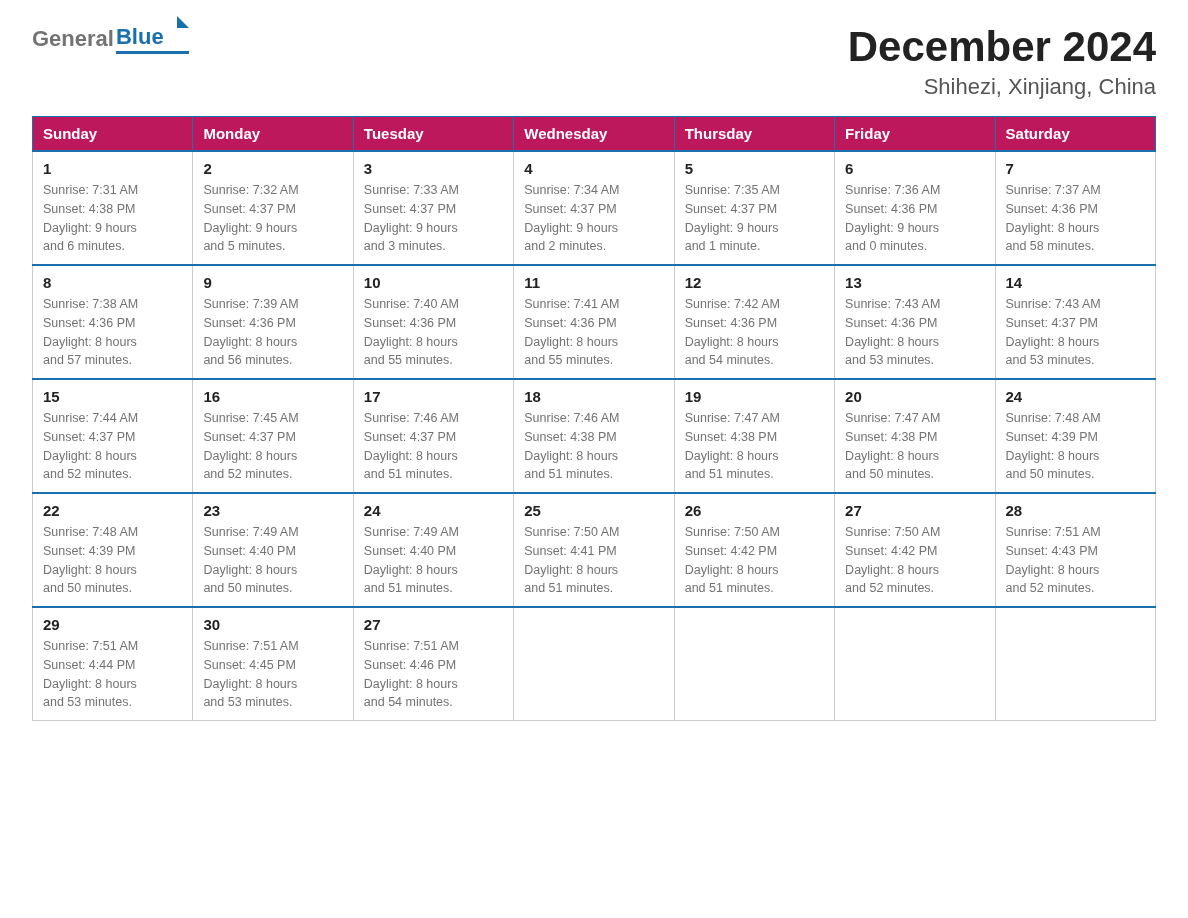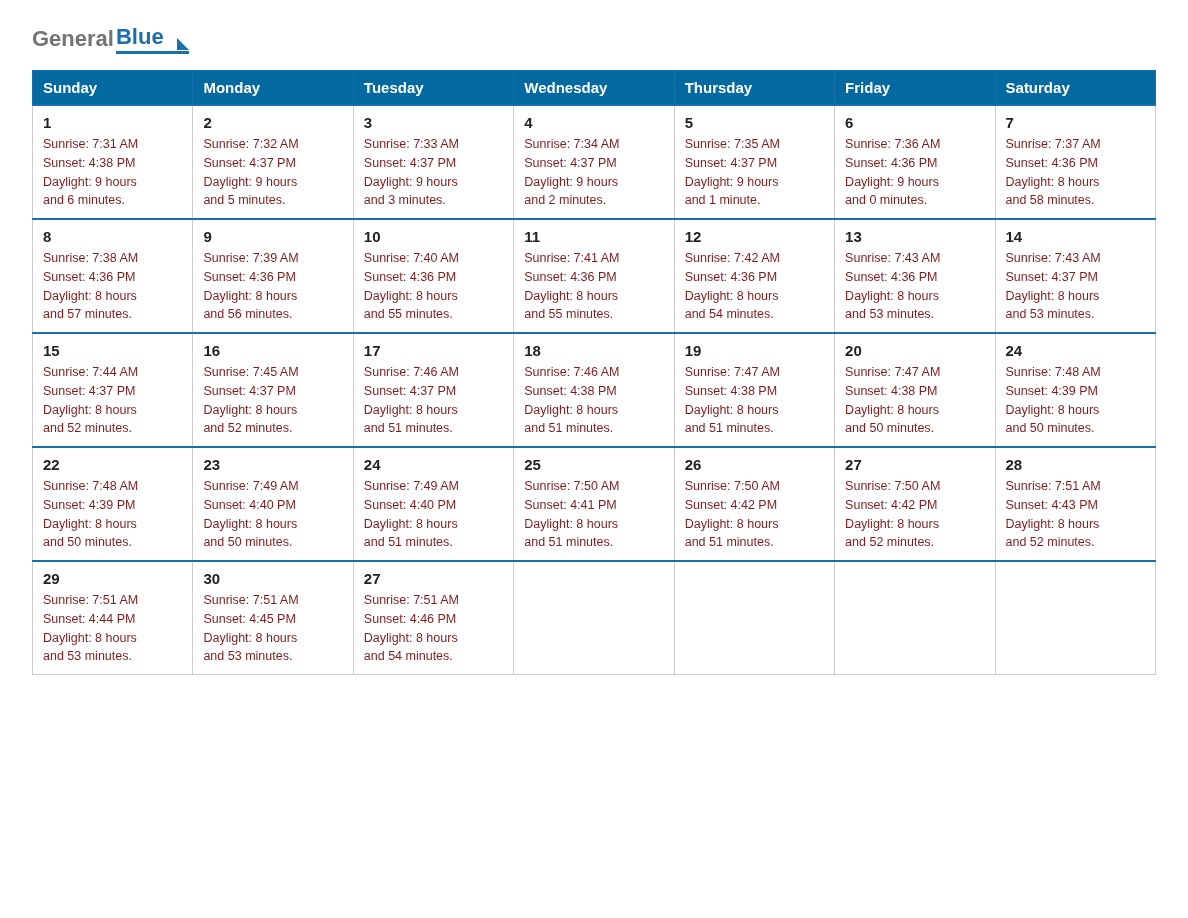--- a/index.html
+++ b/index.html
@@ -42,21 +42,21 @@
       font-size: 22px;
       color: #555;
       margin-top: 4px;
     }
     .calendar {
       width: 100%;
       border-collapse: collapse;
       border: 1.5px solid #1a6faf;
     }
     .calendar th {
-      background: #0369a1;
+      background: #be185d;
       color: #fff;
       font-size: 15px;
       font-weight: bold;
       padding: 8px 10px;
       text-align: left;
       border: 1px solid #1a6faf;
     }
     .calendar td {
       vertical-align: top;
       padding: 8px 10px;
@@ -69,21 +69,21 @@
     }
     .day-num {
       font-size: 15px;
       font-weight: bold;
       margin-bottom: 4px;
       display: block;
     }
     .day-info {
       font-size: 12.5px;
       line-height: 1.5;
-      color: #7f1d1d;
+      color: #737373;
     }
     .calendar tr td {
       border-top: 2px solid #1a6faf;
     }
     .calendar tr td + td {
       border-top: 2px solid #1a6faf;
     }
     .calendar tbody tr td {
       border-top: 2px solid #1a6faf;
     }
@@ -92,27 +92,31 @@
     .row-sep td { border-top: 2.5px solid #1a6faf !important; }
   </style>
 </head>
 <body>
 
 <div class="header-row">
   <div class="logo">
     <div class="logo-text">
       <span class="logo-general">General</span>
       <span style="display:inline-flex;flex-direction:column;align-items:flex-start;margin-left:2px;">
-        <span style="display:flex;align-items:flex-end;gap:10px;">
+        <span style="display:flex;align-items:flex-start;gap:10px;">
           <span style="color:#1a6faf;font-weight:bold;">Blue</span>
           <span style="display:inline-block;width:0;height:0;border-left:12px solid #1a6faf;border-top:12px solid transparent;margin-left:3px;margin-top:-8px;"></span>
         </span>
         <span style="display:block;height:3px;background:#1a6faf;width:100%;margin-top:1px;"></span>
       </span>
     </div>
+  </div>
+  <div class="title-block">
+    <div class="main-title">December 2024</div>
+    <div class="subtitle">Shihezi, Xinjiang, China</div>
   </div>
 </div>
 
 <table class="calendar">
   <thead>
     <tr>
     <th>Sunday</th>
         <th>Monday</th>
         <th>Tuesday</th>
         <th>Wednesday</th>

